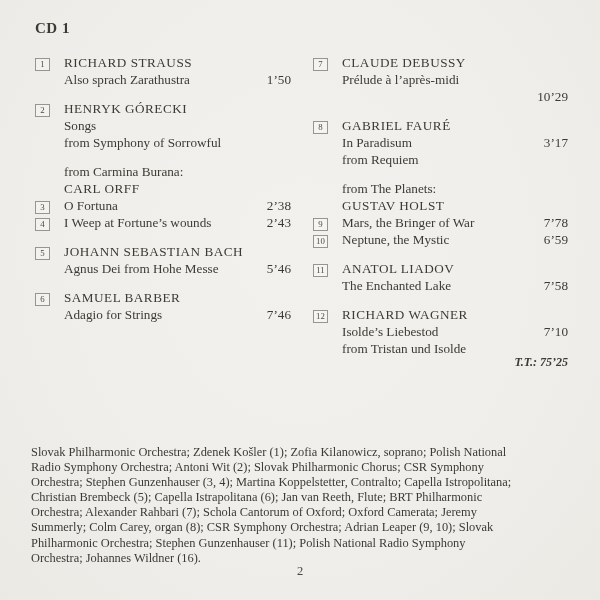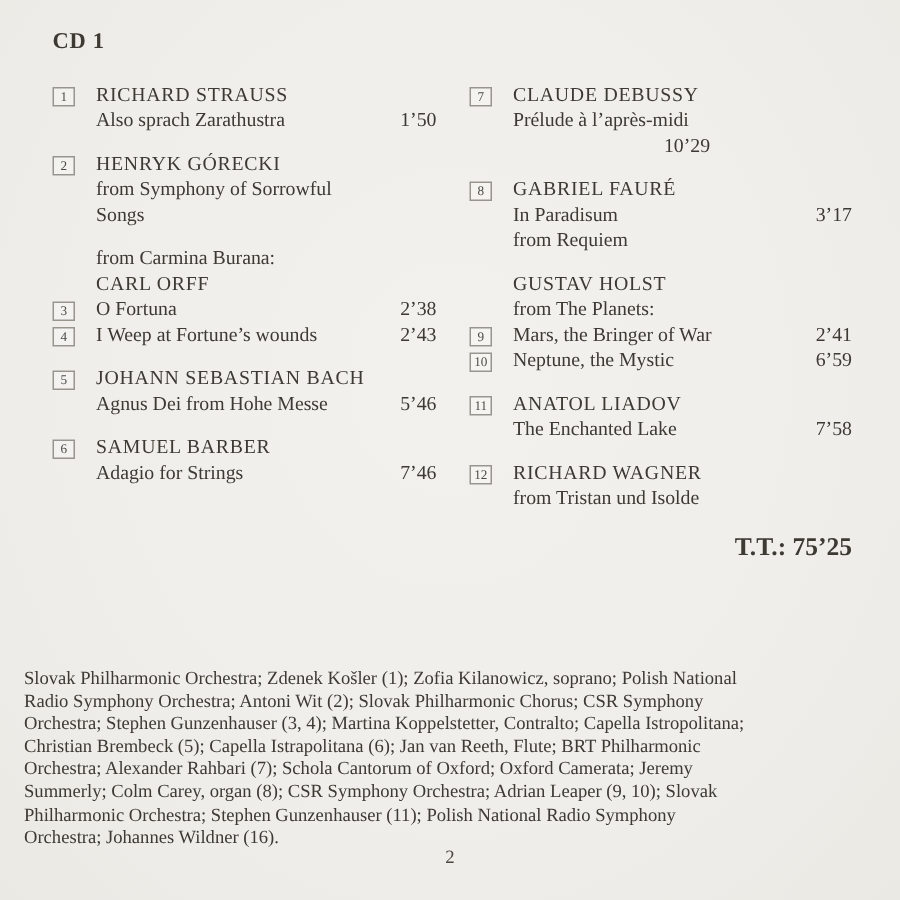--- a/index.html
+++ b/index.html
@@ -29,27 +29,27 @@
   .numcell{line-height:17px;}
   .numbox{
     display:inline-block;
     min-width:9px;height:11px;padding:0 2px;
     border:1px solid #98958e;
     font-size:8.8px;line-height:11.5px;text-align:center;
     color:#4e4b45;background:rgba(255,255,255,0.28);
   }
   .txt{}
   .txt.composer{letter-spacing:0.5px;}
-  .dur{text-align:center;padding-left:6px;}
+  .dur{text-align:right;padding-left:6px;}
   .tt{
     position:absolute;top:355px;left:313px;width:255px;
-    text-align:right;font-weight:bold;font-size:17px;
+    text-align:right;font-weight:bold;font-size:12px;font-style:italic;
   }
   .credits{
-    position:absolute;left:16px;top:445px;width:542px;
+    position:absolute;left:31px;top:445px;width:542px;
     font-size:12.4px;line-height:15.1px;
   }
   .credit-line{white-space:nowrap;}
   .pagenum{
     position:absolute;left:0;top:564px;width:100%;
     text-align:center;font-size:12.5px;color:#4a473f;
   }
 </style>
 </head>
 <body>
@@ -71,26 +71,26 @@
         </div>
       </div>
       <div class="group">
         <div class="line">
           <span class="numcell"><span class="numbox">2</span></span>
           <span class="txt composer">HENRYK GÓRECKI</span>
           <span class="dur"></span>
         </div>
         <div class="line">
           <span class="numcell"></span>
+          <span class="txt">Songs</span>
+          <span class="dur"></span>
+        </div>
+        <div class="line">
+          <span class="numcell"></span>
           <span class="txt">from Symphony of Sorrowful</span>
-          <span class="dur"></span>
-        </div>
-        <div class="line">
-          <span class="numcell"></span>
-          <span class="txt">Songs</span>
           <span class="dur"></span>
         </div>
       </div>
       <div class="group">
         <div class="line">
           <span class="numcell"></span>
           <span class="txt">from Carmina Burana:</span>
           <span class="dur"></span>
         </div>
         <div class="line">
@@ -164,32 +164,32 @@
         </div>
         <div class="line">
           <span class="numcell"></span>
           <span class="txt">from Requiem</span>
           <span class="dur"></span>
         </div>
       </div>
       <div class="group">
         <div class="line">
           <span class="numcell"></span>
+          <span class="txt">from The Planets:</span>
+          <span class="dur"></span>
+        </div>
+        <div class="line">
+          <span class="numcell"></span>
           <span class="txt composer">GUSTAV HOLST</span>
-          <span class="dur"></span>
-        </div>
-        <div class="line">
-          <span class="numcell"></span>
-          <span class="txt">from The Planets:</span>
           <span class="dur"></span>
         </div>
         <div class="line">
           <span class="numcell"><span class="numbox">9</span></span>
           <span class="txt">Mars, the Bringer of War</span>
-          <span class="dur">2’41</span>
+          <span class="dur">7’78</span>
         </div>
         <div class="line">
           <span class="numcell"><span class="numbox">10</span></span>
           <span class="txt">Neptune, the Mystic</span>
           <span class="dur">6’59</span>
         </div>
       </div>
       <div class="group">
         <div class="line">
           <span class="numcell"><span class="numbox">11</span></span>
@@ -200,20 +200,25 @@
           <span class="numcell"></span>
           <span class="txt">The Enchanted Lake</span>
           <span class="dur">7’58</span>
         </div>
       </div>
       <div class="group">
         <div class="line">
           <span class="numcell"><span class="numbox">12</span></span>
           <span class="txt composer">RICHARD WAGNER</span>
           <span class="dur"></span>
+        </div>
+        <div class="line">
+          <span class="numcell"></span>
+          <span class="txt">Isolde’s Liebestod</span>
+          <span class="dur">7’10</span>
         </div>
         <div class="line">
           <span class="numcell"></span>
           <span class="txt">from Tristan und Isolde</span>
           <span class="dur"></span>
         </div>
       </div>
     </div>
 
   <div class="tt">T.T.: 75’25</div>

